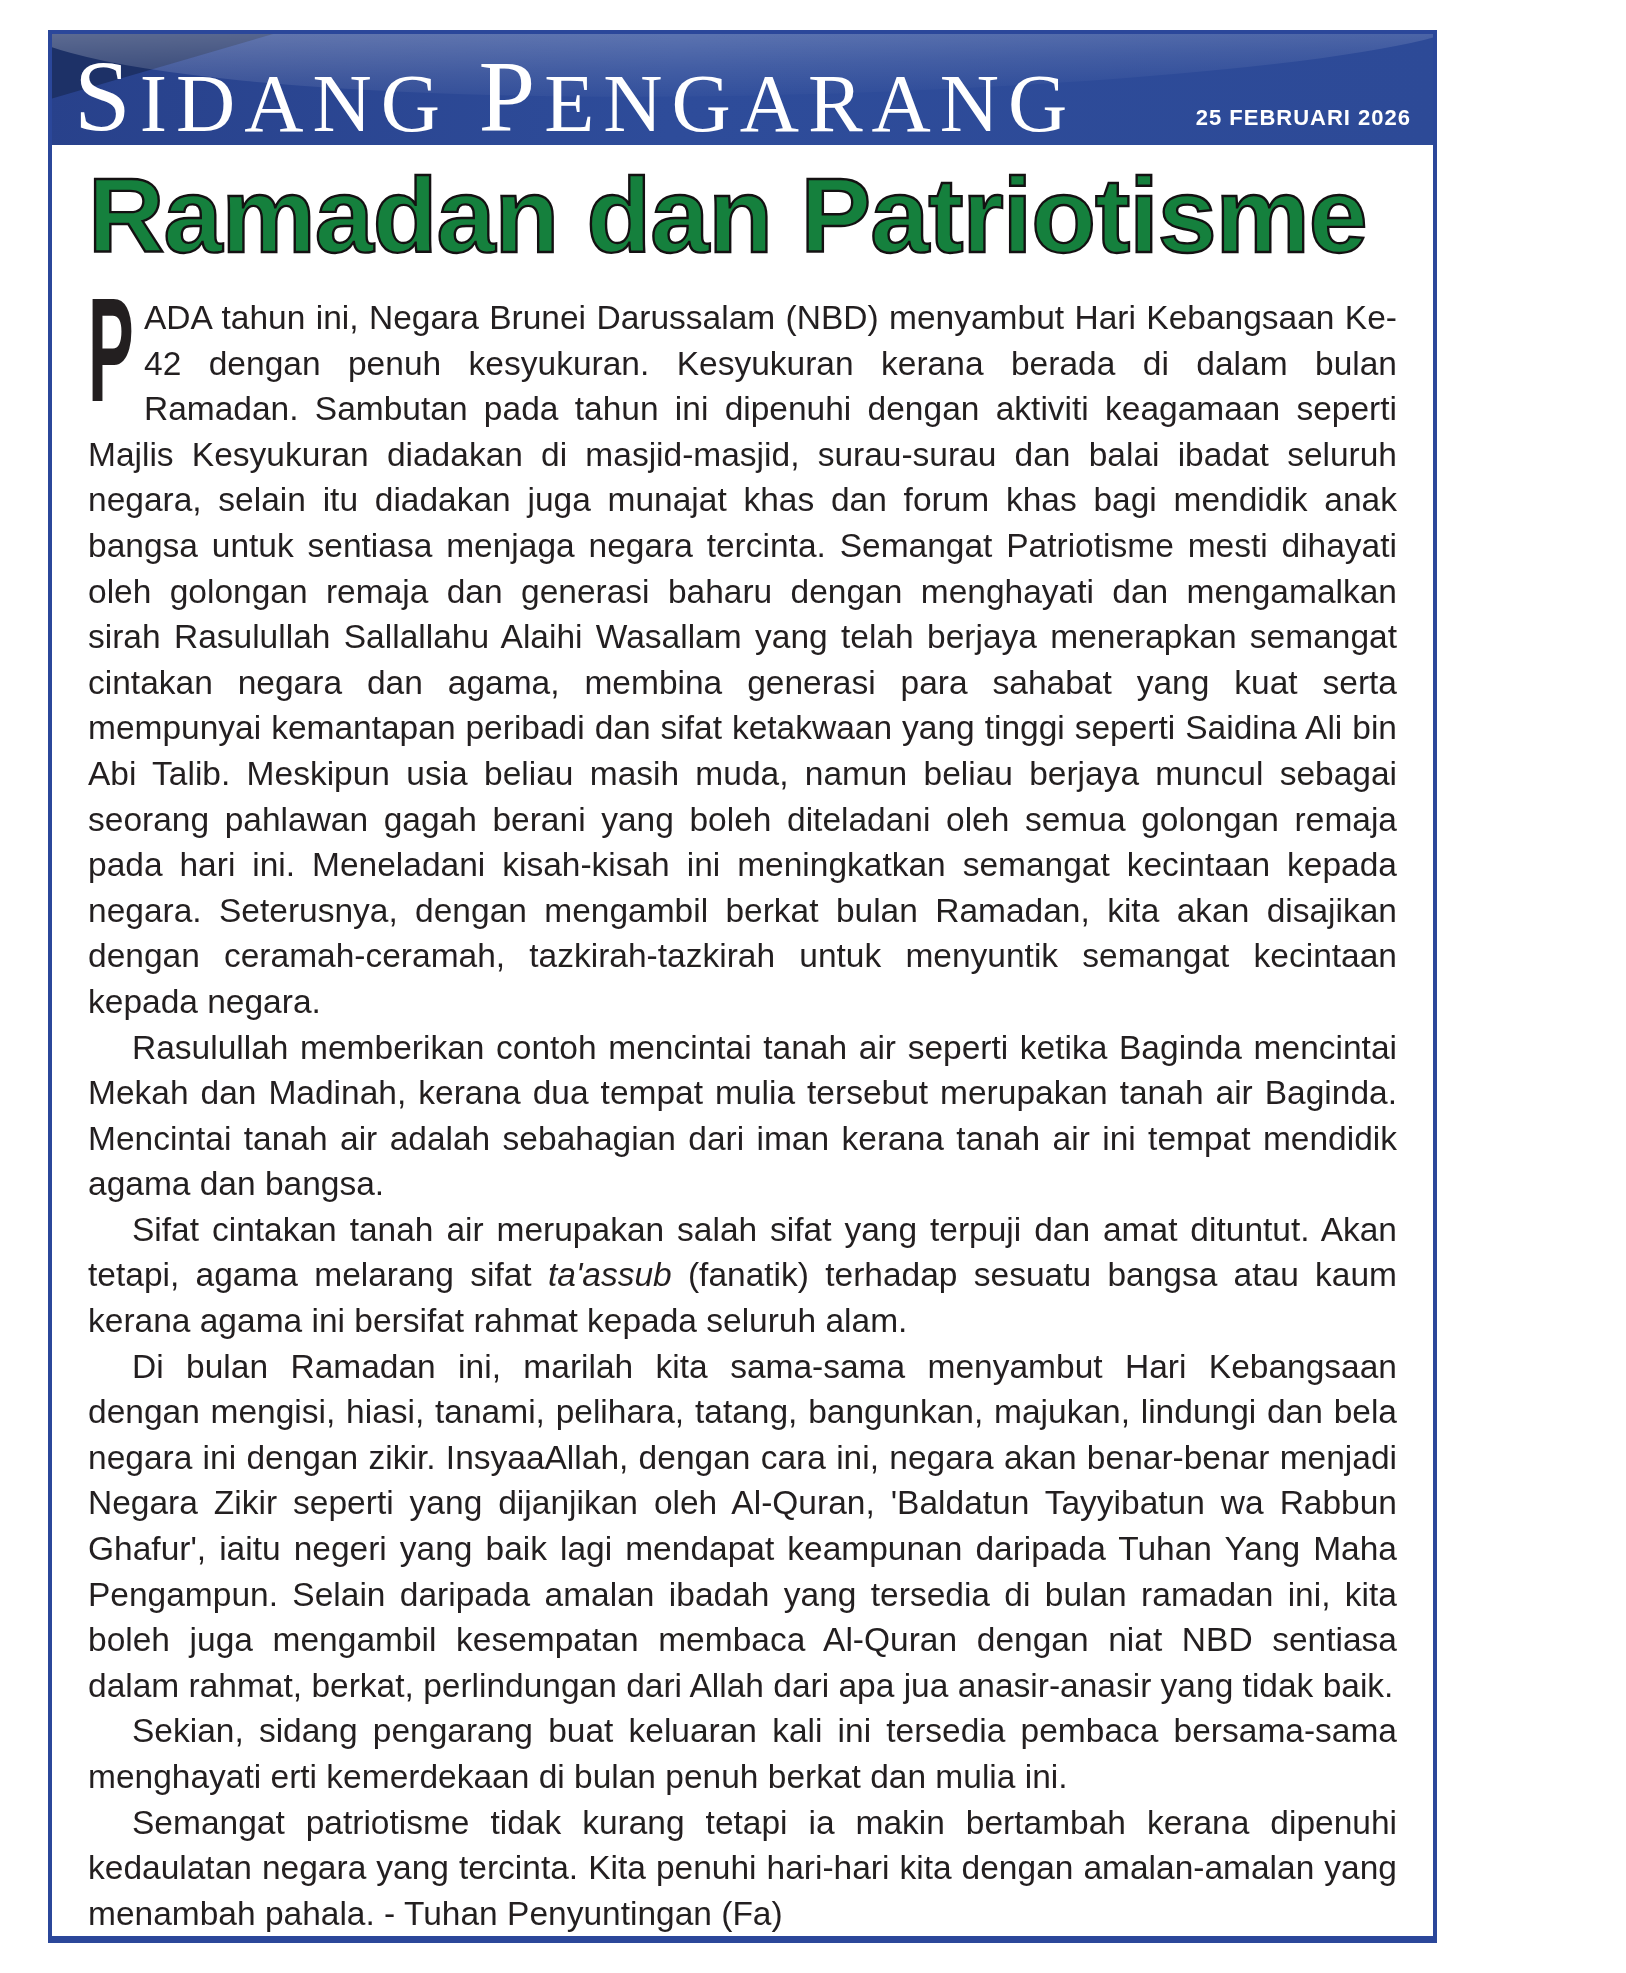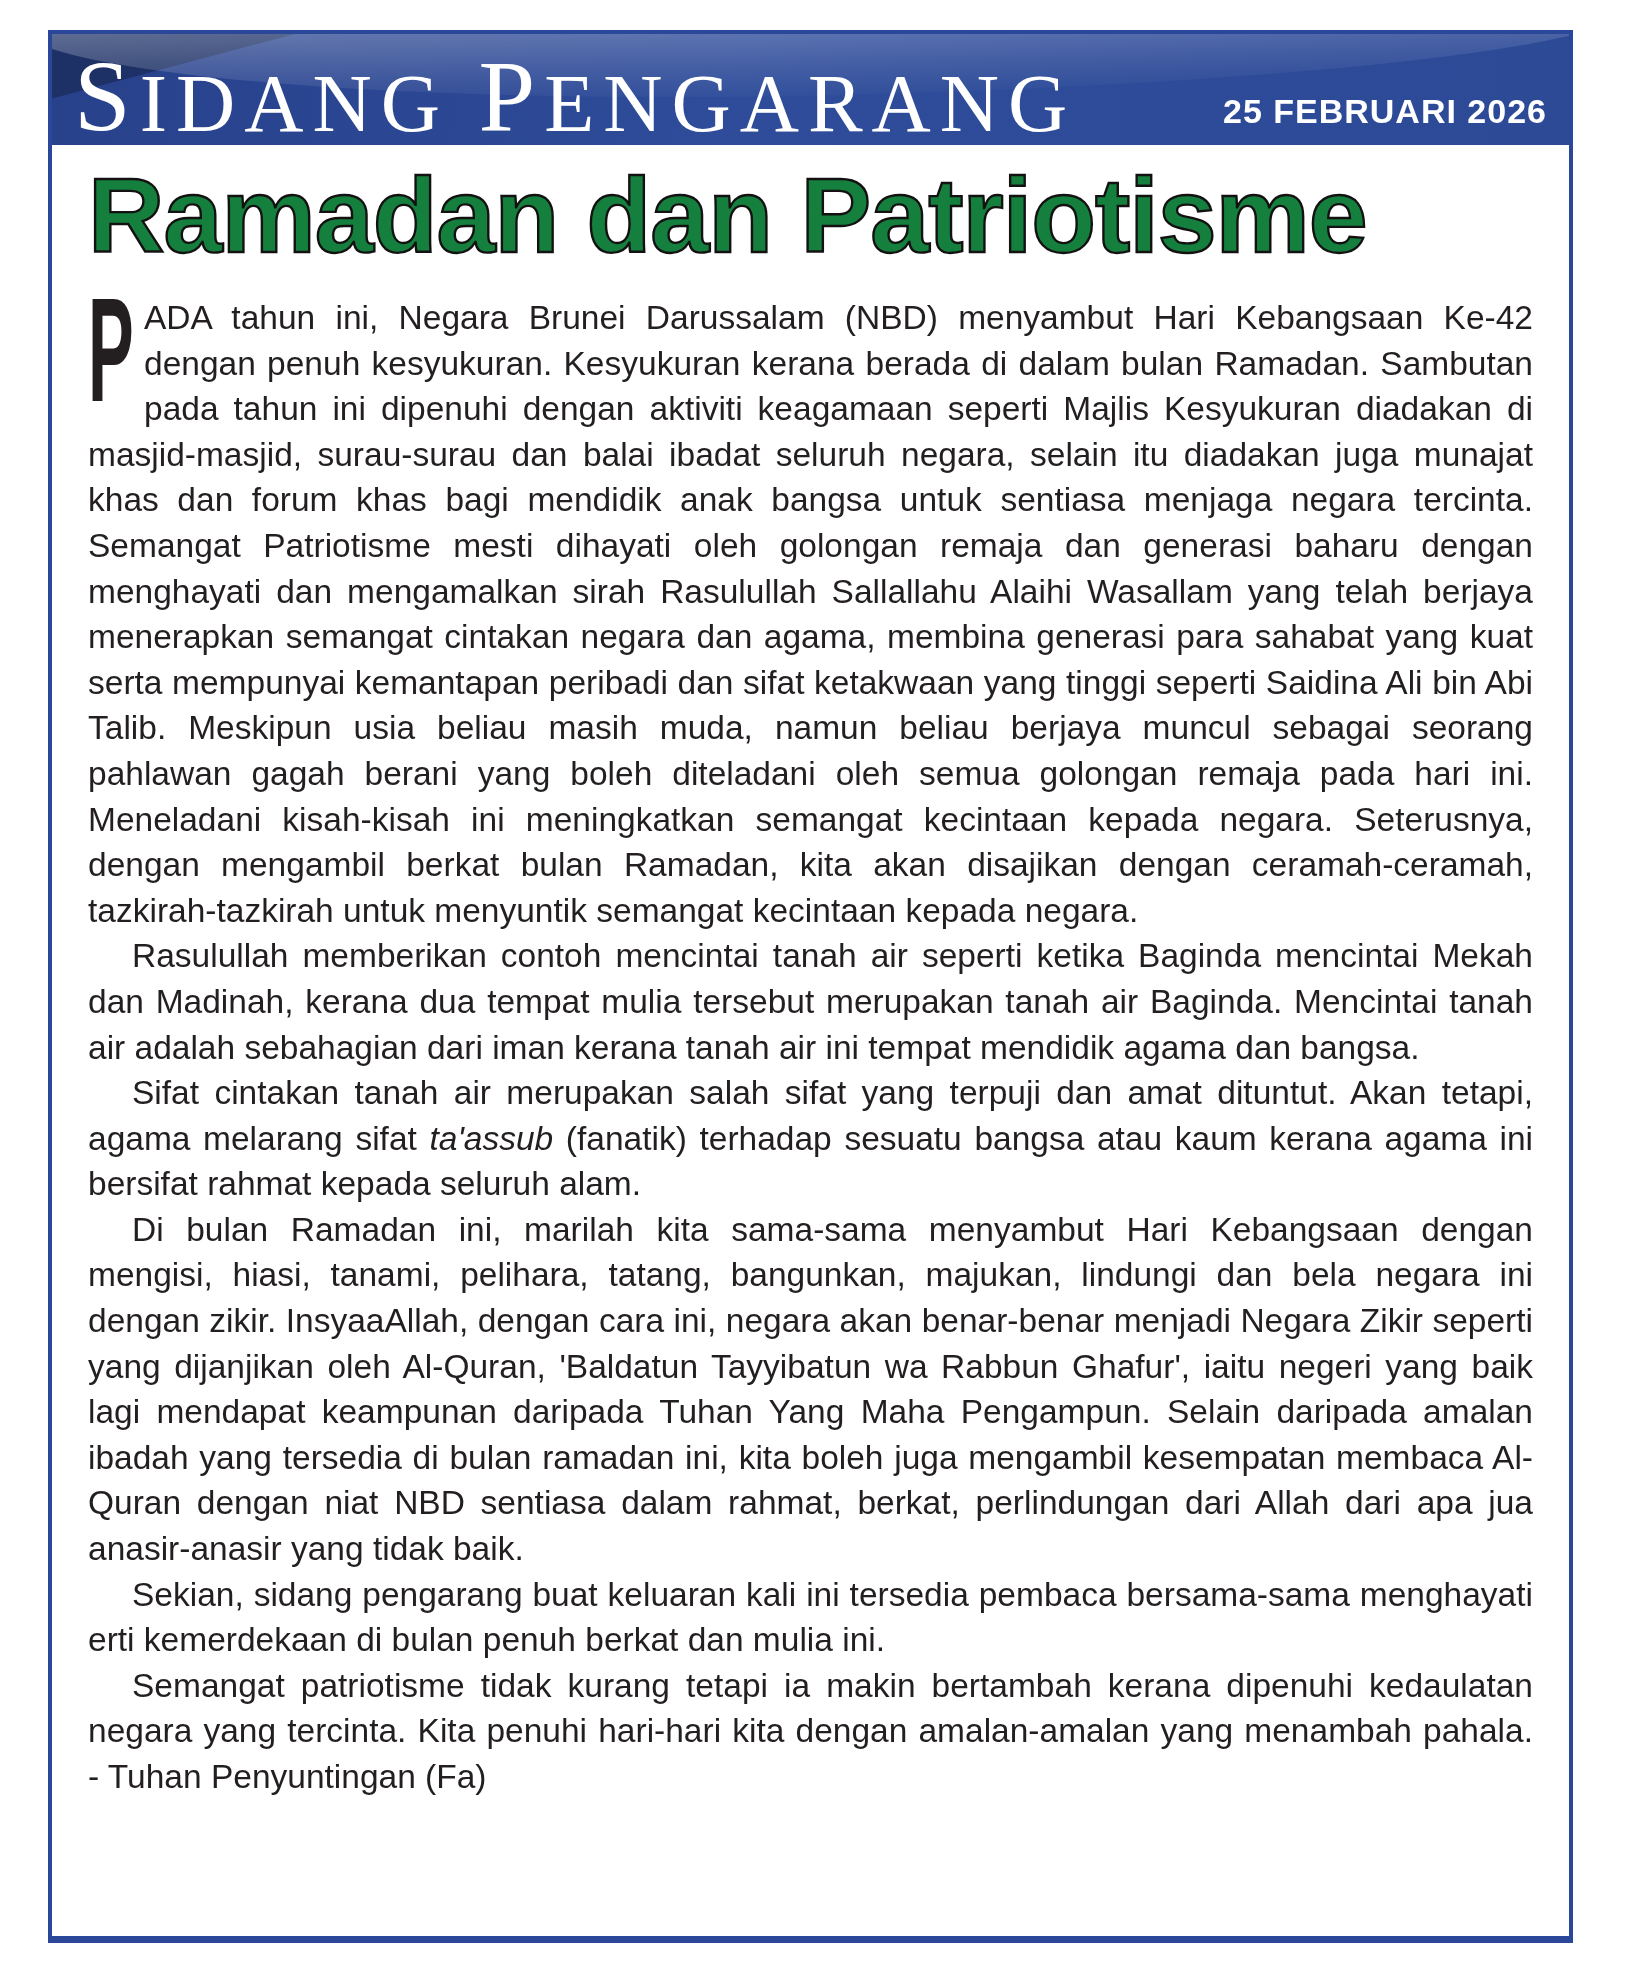--- a/index.html
+++ b/index.html
@@ -5,21 +5,21 @@
   html,body{margin:0;padding:0;background:#ffffff;}
   .sheet{
     position:relative;
     width:1626px;height:1973px;
     background:#ffffff;
     font-family:"Liberation Sans","DejaVu Sans",sans-serif;
     overflow:hidden;
   }
   .frame{
     position:absolute;left:48px;top:30px;
-    width:1525px;height:1913px;
+    width:1389px;height:1913px;
     box-sizing:border-box;
     border:4px solid #2b479a;
     border-bottom-width:7px;
     background:#ffffff;
   }
   
   .banner{
     position:relative;
     height:111px;
     background:linear-gradient(96deg,#28418b 0%,#2e4c9a 45%,#2d4a97 100%);
@@ -49,21 +49,21 @@
     letter-spacing:9px;
     white-space:nowrap;
   }
   .masthead .tw{display:inline-block;}
   .masthead .tw::first-letter{font-size:102px;}
   .issue-date{
     position:relative;
     padding:0 22px 14px 0;
     color:#ffffff;
     font-weight:bold;
-    font-size:34px;
+    font-size:22px;
     letter-spacing:1px;
     white-space:nowrap;
   }
   
   .content{padding:0 36px;}
   .headline{
     margin:17px 0 0 0;
     font-size:106px;
     line-height:1.0;
     font-weight:bold;

